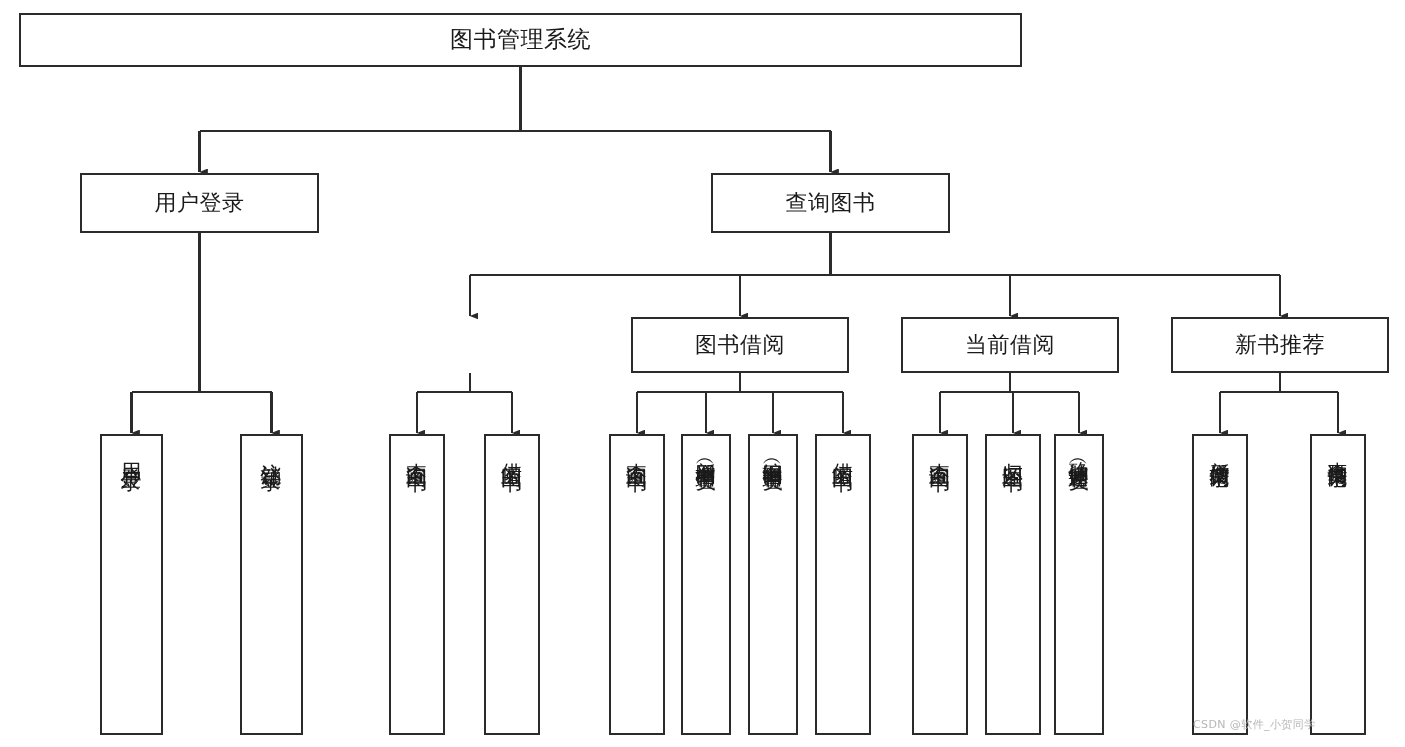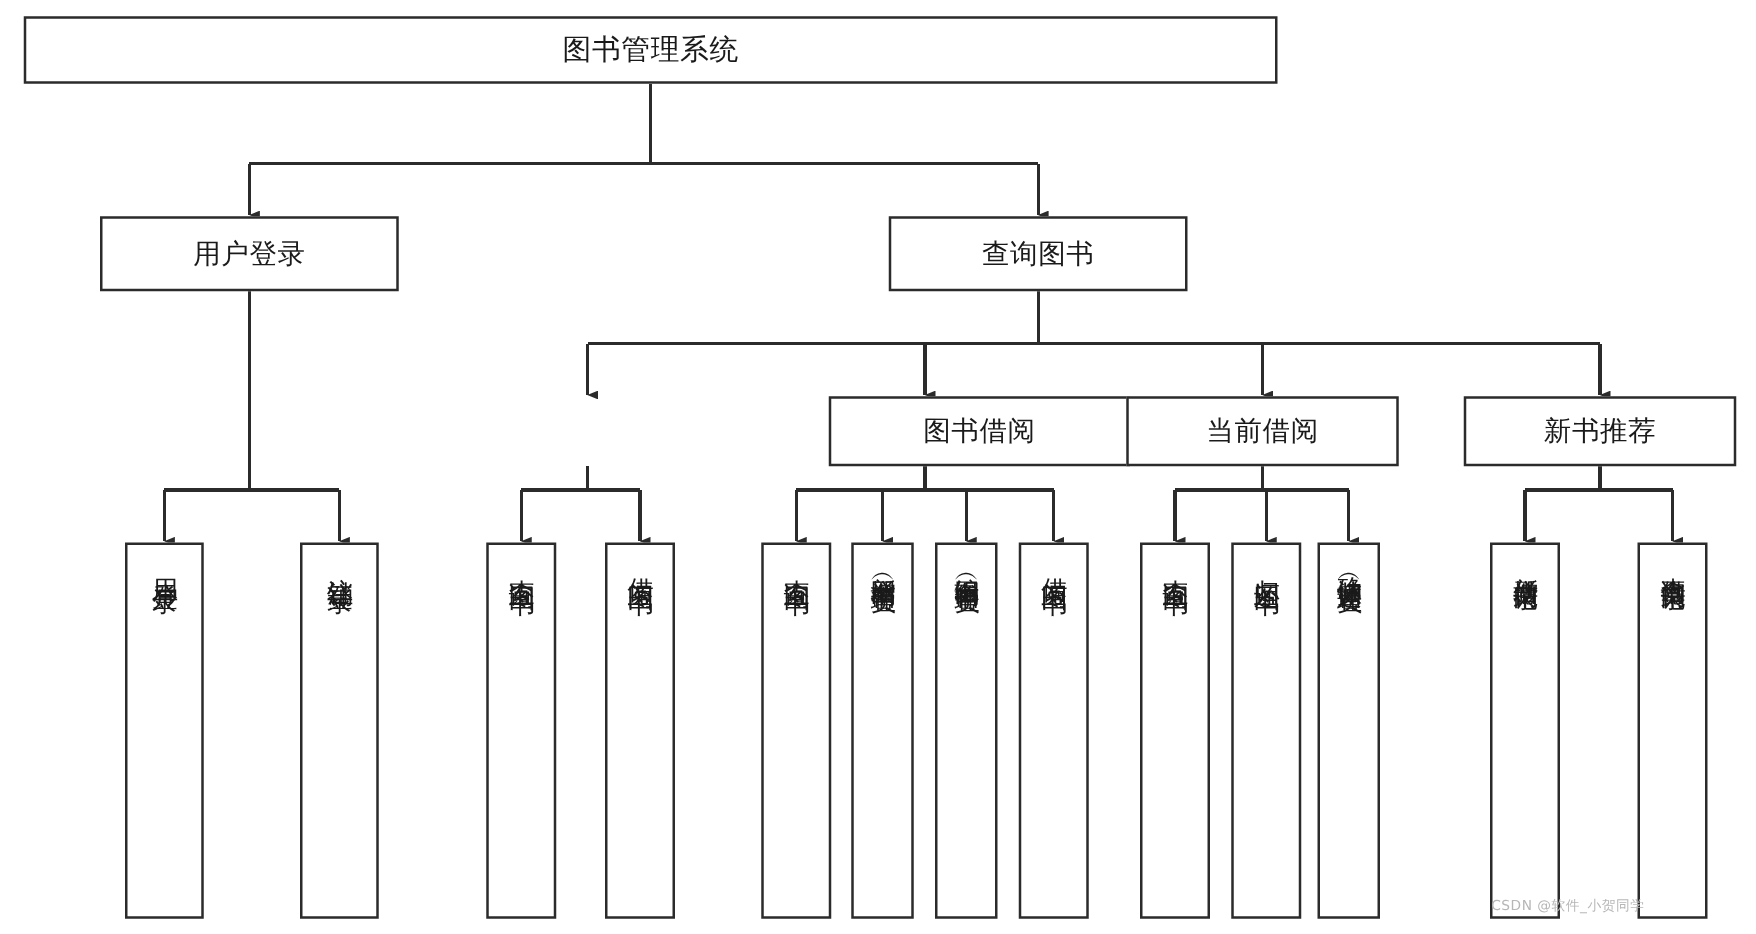--- a/index.html
+++ b/index.html
@@ -127,21 +127,21 @@
   <div class="watermark" style="left: 1193px; top: 717px; color: rgb(183, 183, 183);">CSDN @软件_小贺同学</div>
 <div class="node h root" style="left: 19px; top: 13px; width: 1003px; height: 54px;">
       <span class="node-label">图书管理系统</span>
     </div>
     <div class="node h" style="left: 80px; top: 173px; width: 239px; height: 60px;">
       <span class="node-label">用户登录</span>
     </div>
     <div class="node h" style="left: 711px; top: 173px; width: 239px; height: 60px;">
       <span class="node-label">查询图书</span>
     </div>
-    <div class="node h" style="left: 663px; top: 317px; width: 241px; height: 56px;">
+    <div class="node h" style="left: 631px; top: 317px; width: 218px; height: 56px;">
       <span class="node-label">图书借阅</span>
     </div>
     <div class="node h" style="left: 901px; top: 317px; width: 218px; height: 56px;">
       <span class="node-label">当前借阅</span>
     </div>
     <div class="node h" style="left: 1171px; top: 317px; width: 218px; height: 56px;">
       <span class="node-label">新书推荐</span>
     </div>
     <div class="node v" style="left: 100px; top: 434px; width: 63px; height: 301px;">
       <span class="node-label">用户登录</span>

